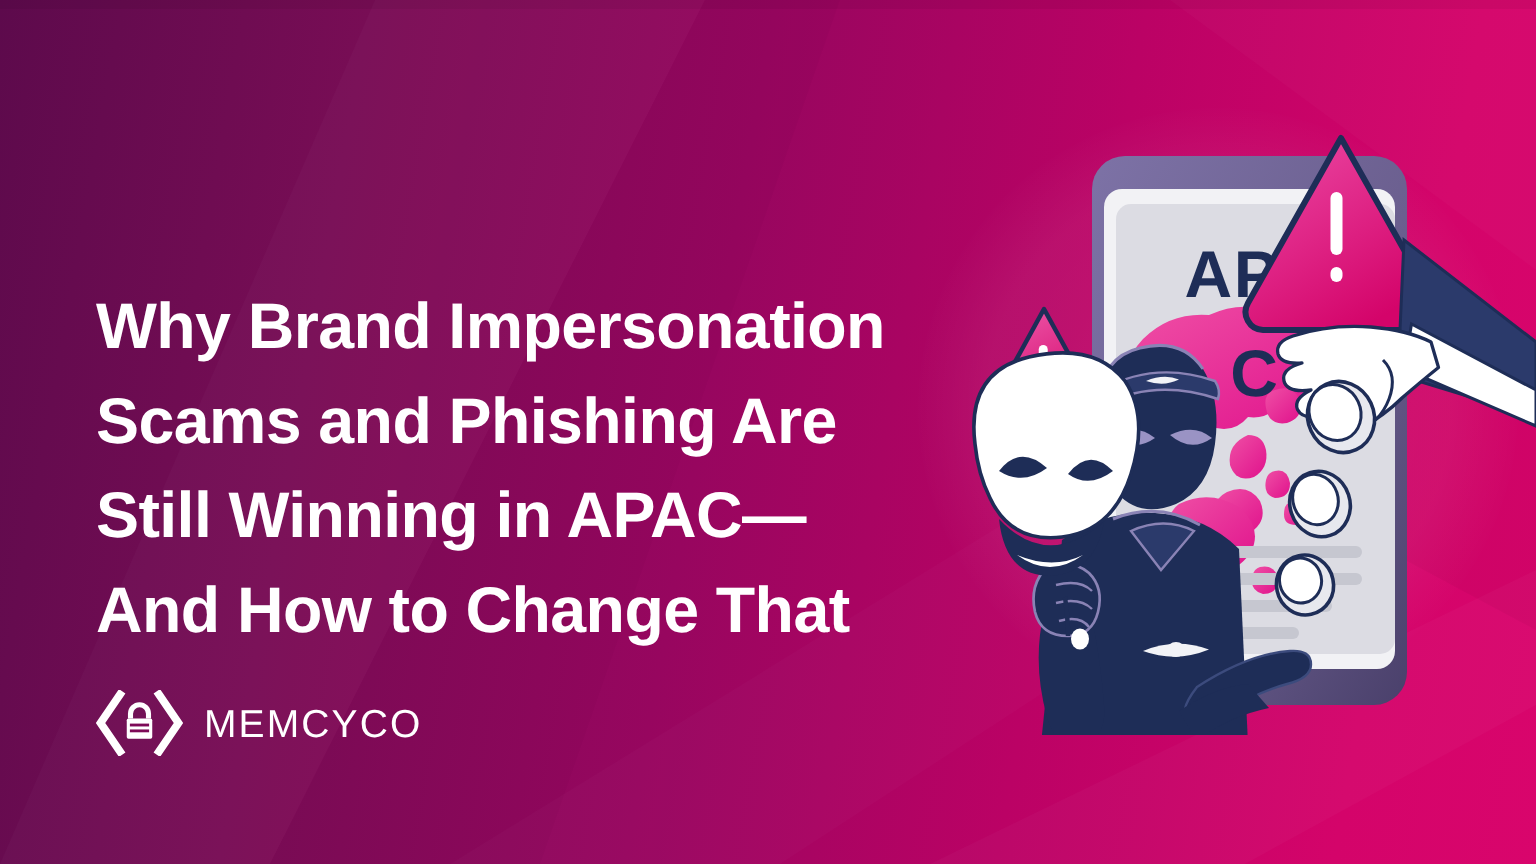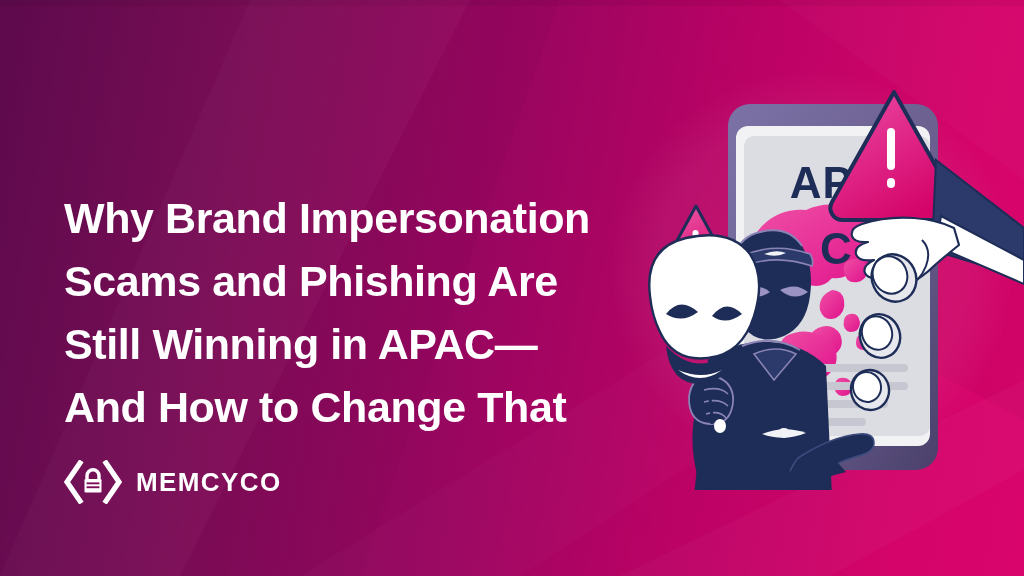--- a/index.html
+++ b/index.html
@@ -59,21 +59,21 @@
     left: 64px;
     top: 460px;
     display: flex;
     align-items: center;
     gap: 14px;
   }
   .logo-mark { width: 58px; height: 44px; display:block; }
   .logo-word {
     color: #ffffff;
     font-size: 26px;
-    font-weight: 700;
+    font-weight: 400;
     letter-spacing: 1.4px;
   }
 
   
   .illustration {
     position: absolute;
     left: 636px;
     top: 78px;
     width: 388px;
     height: 420px;

